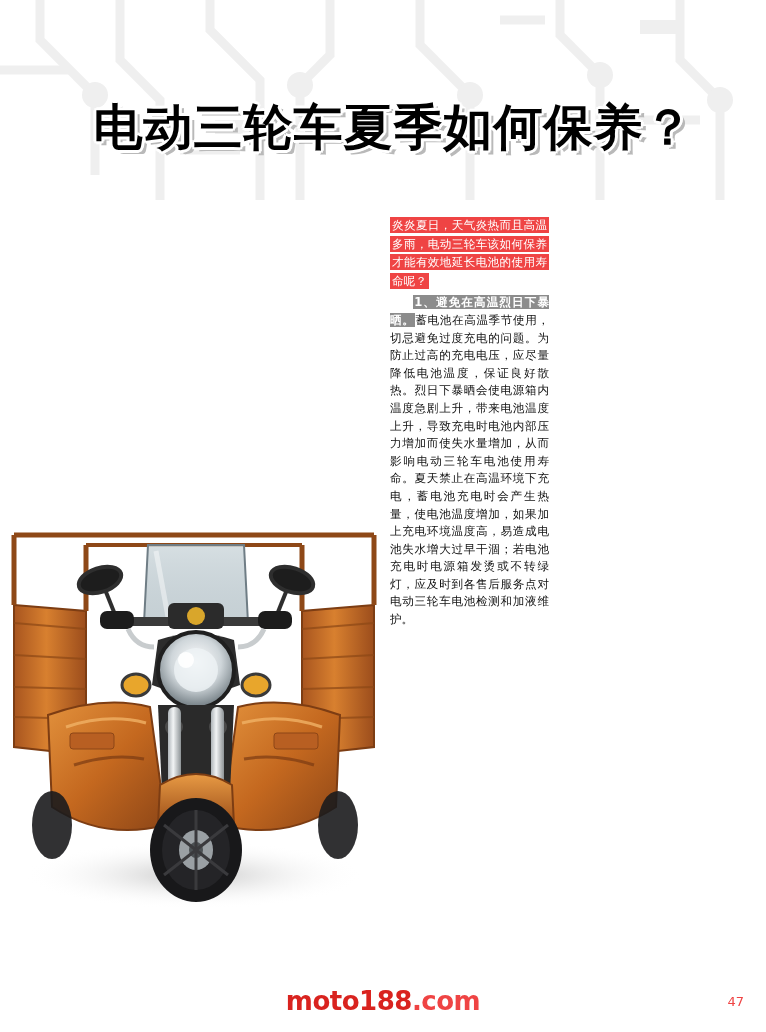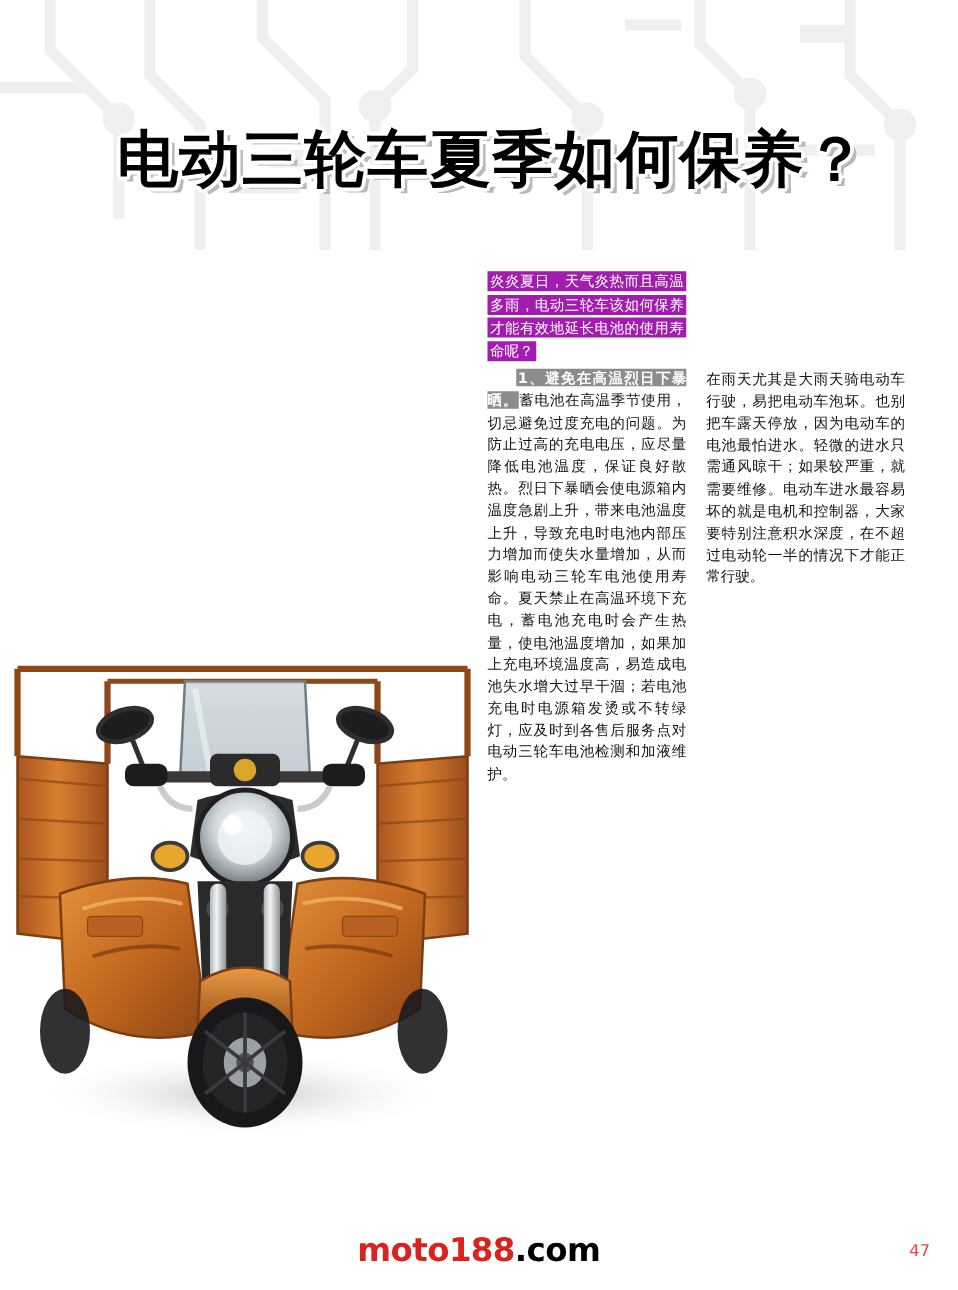--- a/index.html
+++ b/index.html
@@ -62,21 +62,21 @@
     font-size: 11.6px;
     line-height: 17.6px;
     color: #111111;
     text-align: justify;
     font-family: "DejaVu Sans", "Liberation Sans", sans-serif;
   }
   .col-1 { left: 390px; top: 216px; width: 159px; }
   .col-2 { left: 565px; top: 295px; width: 159px; }
 
   .lead {
-    background: #a21caf;
+    background: #ef4444;
     color: #ffffff;
     padding: 1px 2px;
     line-height: 18px;
     display: inline;
     box-decoration-break: clone;
     -webkit-box-decoration-break: clone;
   }
   .lead-block { margin-bottom: 4px; }
 
   .para { margin: 0 0 2px 0; text-indent: 2em; }
@@ -97,21 +97,21 @@
     left: 0;
     width: 766px;
     top: 986px;
     text-align: center;
     font-family: "DejaVu Sans", "Liberation Sans", sans-serif;
     font-size: 26px;
     font-weight: bold;
     letter-spacing: -0.5px;
   }
   .footer-logo .red { color: #d9231f; }
-  .footer-logo .dark { color: #000000; }
+  .footer-logo .dark { color: #ef4444; }
 
   .page-num {
     position: absolute;
     right: 22px;
     top: 994px;
     font-size: 13px;
     color: #ef4444;
     font-family: "DejaVu Sans", "Liberation Sans", sans-serif;
   }
 </style>
@@ -265,19 +265,18 @@
 </div>
 
 <div class="col col-1">
   <div class="lead-block">
     <span class="lead">炎炎夏日，天气炎热而且高温多雨，电动三轮车该如何保养才能有效地延长电池的使用寿命呢？</span>
   </div>
   <p class="para"><span class="hl subhead">1、避免在高温烈日下暴晒。</span><span>蓄电池在高温季节使用，切忌避免过度充电的问题。为防止过高的充电电压，应尽量降低电池温度，保证良好散热。烈日下暴晒会使电源箱内温度急剧上升，带来电池温度上升，导致充电时电池内部压力增加而使失水量增加，从而影响电动三轮车电池使用寿命。夏天禁止在高温环境下充电，蓄电池充电时会产生热量，使电池温度增加，如果加上充电环境温度高，易造成电池失水增大过早干涸；若电池充电时电源箱发烫或不转绿灯，应及时到各售后服务点对电动三轮车电池检测和加液维护。</span></p>
 </div>
 
 <div class="col col-2">
-  <p class="para noindent">在雨天尤其是大雨天骑电动车行驶，易把电动车泡坏。也别把车露天停放，因为电动车的电池最怕进水。轻微的进水只需通风晾干；如果较严重，就需要维修。电动车进水最容易坏的就是电机和控制器，大家要特别注意积水深度，在不超过电动轮一半的情况下才能正常行驶。</p>
 </div>
 
 <div class="footer-logo">
   <span class="red">moto188</span><span class="dark">.com</span>
 </div>
 <div class="page-num">47</div>
 
 </body></html>

